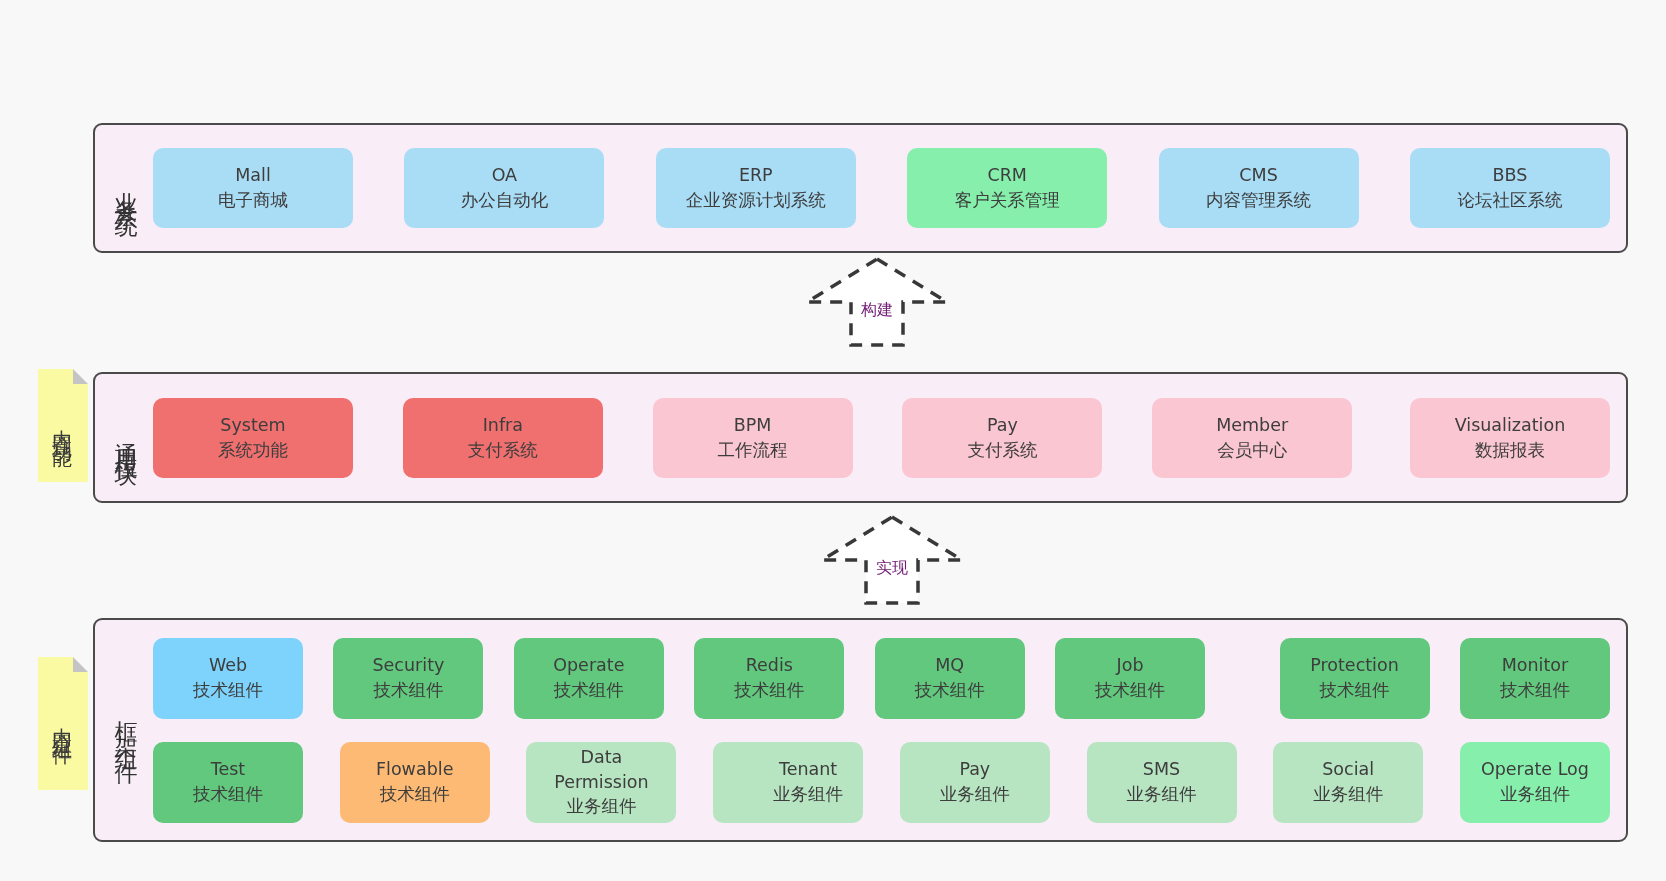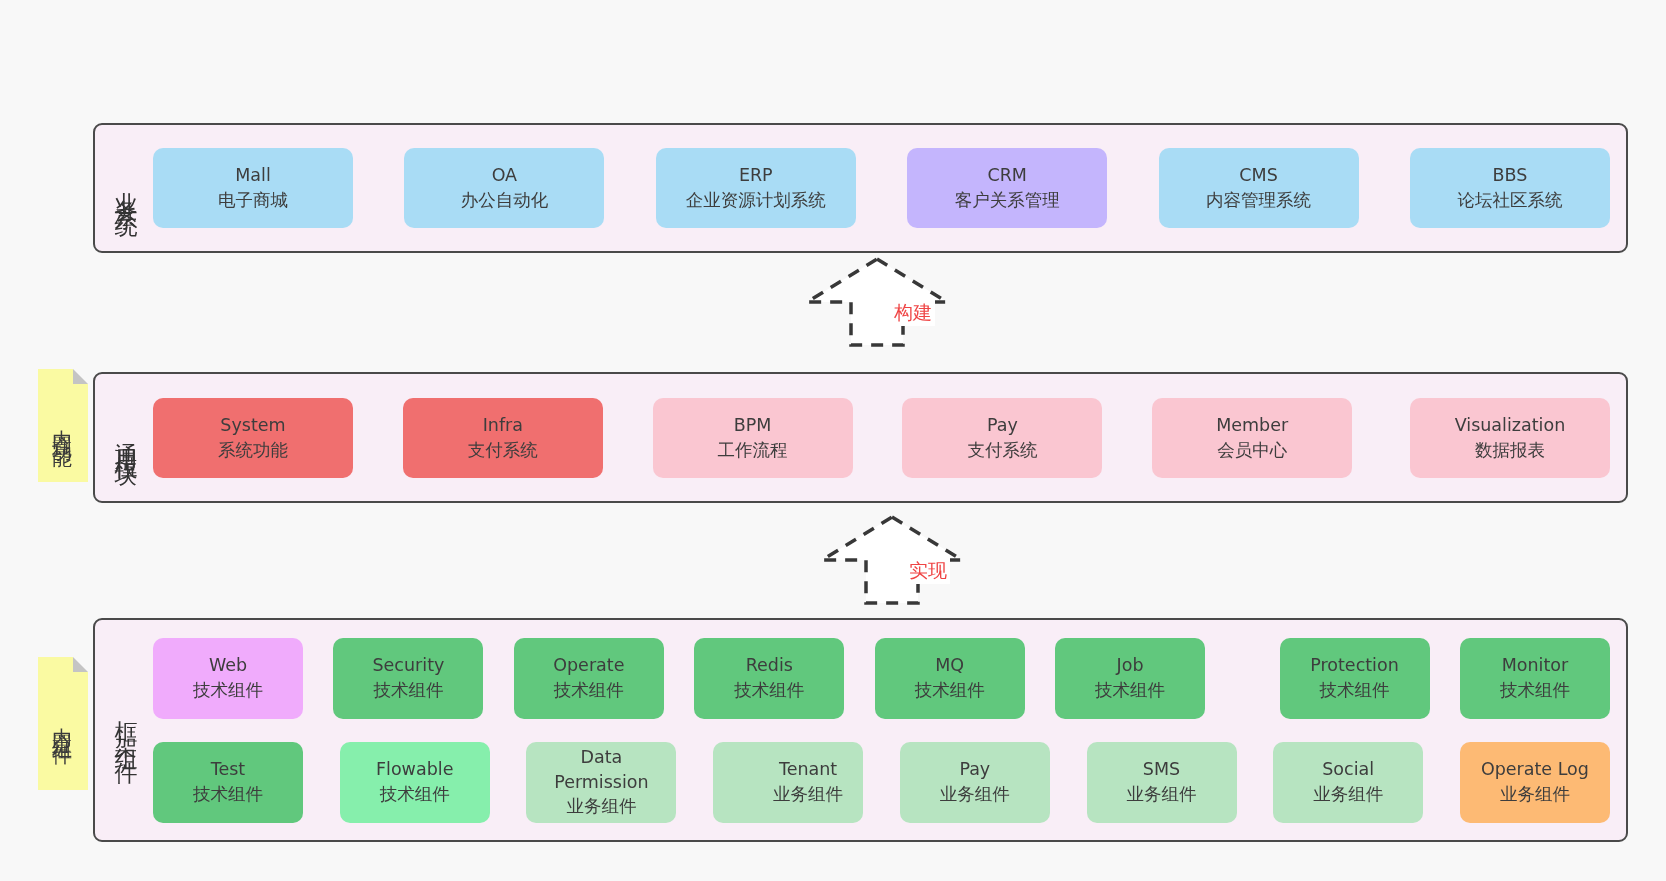--- a/index.html
+++ b/index.html
@@ -65,21 +65,21 @@
   #layer-modules .tag    { left:-57px; top:-5px;  height:113px; }
   #layer-components .tag { left:-57px; top:37px;  height:133px; }
 
   .arrow { position:absolute; width:146px; height:92px; }
   #arrow-build     { left:804px; top:256px; }
   #arrow-implement { left:819px; top:514px; }
   .arrow svg { display:block; }
   .arrow-label {
     position:absolute; left:50%; top:44px; transform:translateX(-50%);
     background:#ffffff; padding:0 3px;
-    font-size:19px; color:#ef4444; white-space:nowrap;margin-left:36px;
+    font-size:16px; color:#701a75; white-space:nowrap;
   }
 </style>
 </head>
 <body>
 
 <div class="canvas">
 
   <section class="layer" id="layer-business">
     <div class="layer-label">业务系统</div>
     <div class="rows">
@@ -89,21 +89,21 @@
             <div>电子商城</div>
           </div>
           <div class="box size-wide" style="background: rgb(169, 220, 245);">
             <div>OA</div>
             <div>办公自动化</div>
           </div>
           <div class="box size-wide" style="background: rgb(169, 220, 245);">
             <div>ERP</div>
             <div>企业资源计划系统</div>
           </div>
-          <div class="box size-wide" style="background: #c4b5fd;">
+          <div class="box size-wide" style="background: #86efac;">
             <div>CRM</div>
             <div>客户关系管理</div>
           </div>
           <div class="box size-wide" style="background: rgb(169, 220, 245);">
             <div>CMS</div>
             <div>内容管理系统</div>
           </div>
           <div class="box size-wide" style="background: rgb(169, 220, 245);">
             <div>BBS</div>
             <div>论坛社区系统</div>
@@ -163,21 +163,21 @@
   </div>
 
   <section class="layer" id="layer-components">
     <div class="tag">
       <span class="tag-fold"></span>
       <span class="tag-text">内置组件</span>
     </div>
     <div class="layer-label">框架组件</div>
     <div class="rows">
         <div class="row">
-          <div class="box size-narrow" style="background: #f0abfc;">
+          <div class="box size-narrow" style="background: #7dd3fc;">
             <div>Web</div>
             <div>技术组件</div>
           </div>
           <div class="box size-narrow" style="background: rgb(97, 200, 125);">
             <div>Security</div>
             <div>技术组件</div>
           </div>
           <div class="box size-narrow" style="background: rgb(97, 200, 125);">
             <div>Operate</div>
             <div>技术组件</div>
@@ -201,21 +201,21 @@
           <div class="box size-narrow" style="background: rgb(97, 200, 125);">
             <div>Monitor</div>
             <div>技术组件</div>
           </div>
         </div>
         <div class="row">
           <div class="box size-narrow" style="background: rgb(97, 200, 125);">
             <div>Test</div>
             <div>技术组件</div>
           </div>
-          <div class="box size-narrow" style="background: #86efac;">
+          <div class="box size-narrow" style="background: #fdba74;">
             <div>Flowable</div>
             <div>技术组件</div>
           </div>
           <div class="box size-narrow" style="background: rgb(183, 228, 193);">
             <div>Data Permission</div>
             <div>业务组件</div>
           </div>
           <div class="box size-narrow" style="background: rgb(183, 228, 193); padding-left: 46px;">
             <div>Tenant</div>
             <div>业务组件</div>
@@ -225,21 +225,21 @@
             <div>业务组件</div>
           </div>
           <div class="box size-narrow" style="background: rgb(183, 228, 193);">
             <div>SMS</div>
             <div>业务组件</div>
           </div>
           <div class="box size-narrow" style="background: rgb(183, 228, 193);">
             <div>Social</div>
             <div>业务组件</div>
           </div>
-          <div class="box size-narrow" style="background: #fdba74;">
+          <div class="box size-narrow" style="background: #86efac;">
             <div>Operate Log</div>
             <div>业务组件</div>
           </div>
         </div>
       </div>
   </section>
 
 </div>
 
 </body></html>

